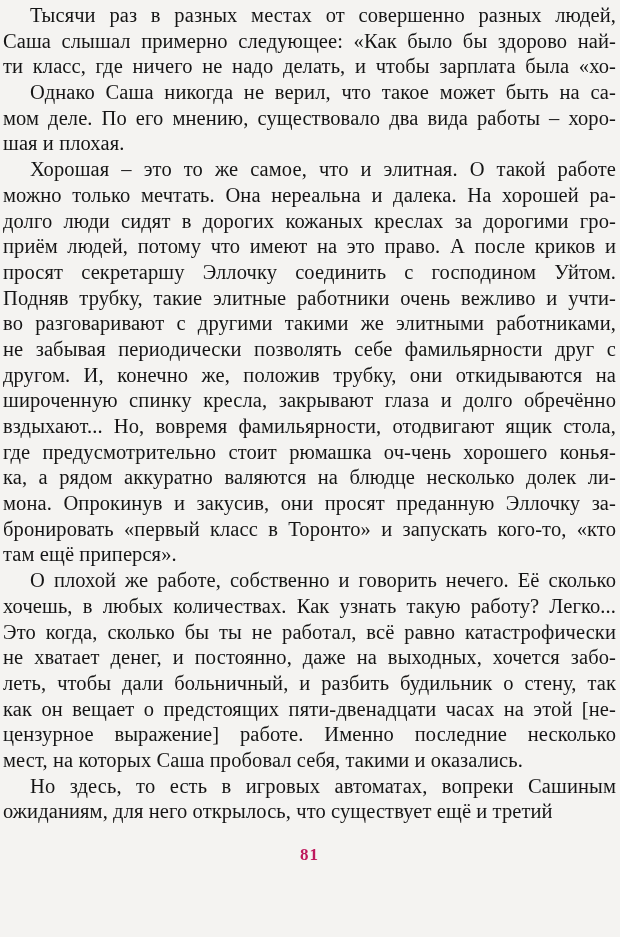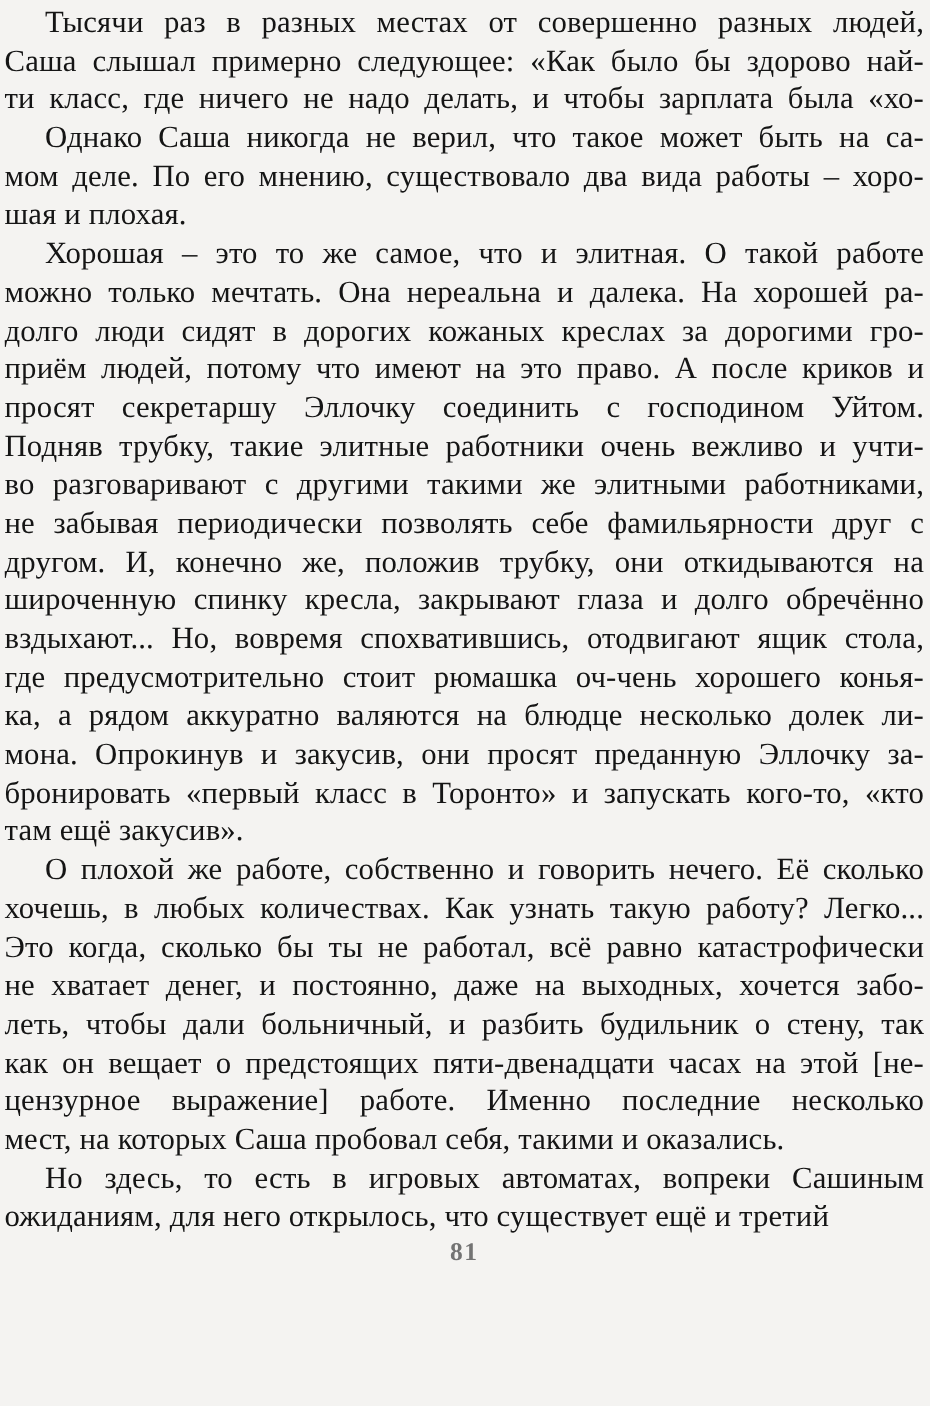--- a/index.html
+++ b/index.html
@@ -31,26 +31,26 @@
     text-align-last: justify;
     letter-spacing: 0.1px;
   }
   .line.first {
     text-indent: 27px;
   }
   .line.last {
     text-align-last: left;
   }
   .folio {
-    margin-top: 0;
+    margin-top: 20px;
     text-align: center;
     font-size: 17px;
     font-weight: bold;
     letter-spacing: 1px;
-    color: #737373;
+    color: #be185d;
   }
 </style>
 </head>
 <body>
 
 <div class="page">
   <div class="text-block">
       <div class="line first">Тысячи раз в разных местах от совершенно разных людей,</div>
       <div class="line">Саша слышал примерно следующее: «Как было бы здорово най-</div>
       <div class="line">ти класс, где ничего не надо делать, и чтобы зарплата была «хо-</div>
@@ -60,26 +60,26 @@
       <div class="line first">Хорошая – это то же самое, что и элитная. О такой работе</div>
       <div class="line">можно только мечтать. Она нереальна и далека. На хорошей ра-</div>
       <div class="line">долго люди сидят в дорогих кожаных креслах за дорогими гро-</div>
       <div class="line">приём людей, потому что имеют на это право. А после криков и</div>
       <div class="line">просят секретаршу Эллочку соединить с господином Уйтом.</div>
       <div class="line">Подняв трубку, такие элитные работники очень вежливо и учти-</div>
       <div class="line">во разговаривают с другими такими же элитными работниками,</div>
       <div class="line">не забывая периодически позволять себе фамильярности друг с</div>
       <div class="line">другом. И, конечно же, положив трубку, они откидываются на</div>
       <div class="line">широченную спинку кресла, закрывают глаза и долго обречённо</div>
-      <div class="line">вздыхают... Но, вовремя спохватившись, отодвигают ящик стола,</div>
+      <div class="line">вздыхают... Но, вовремя фамильярности, отодвигают ящик стола,</div>
       <div class="line">где предусмотрительно стоит рюмашка оч-чень хорошего конья-</div>
       <div class="line">ка, а рядом аккуратно валяются на блюдце несколько долек ли-</div>
       <div class="line">мона. Опрокинув и закусив, они просят преданную Эллочку за-</div>
       <div class="line">бронировать «первый класс в Торонто» и запускать кого-то, «кто</div>
-      <div class="line last">там ещё закусив».</div>
+      <div class="line last">там ещё приперся».</div>
       <div class="line first">О плохой же работе, собственно и говорить нечего. Её сколько</div>
       <div class="line">хочешь, в любых количествах. Как узнать такую работу? Легко...</div>
       <div class="line">Это когда, сколько бы ты не работал, всё равно катастрофически</div>
       <div class="line">не хватает денег, и постоянно, даже на выходных, хочется забо-</div>
       <div class="line">леть, чтобы дали больничный, и разбить будильник о стену, так</div>
       <div class="line">как он вещает о предстоящих пяти-двенадцати часах на этой [не-</div>
       <div class="line">цензурное выражение] работе. Именно последние несколько</div>
       <div class="line last">мест, на которых Саша пробовал себя, такими и оказались.</div>
       <div class="line first">Но здесь, то есть в игровых автоматах, вопреки Сашиным</div>
       <div class="line last">ожиданиям, для него открылось, что существует ещё и третий</div>

